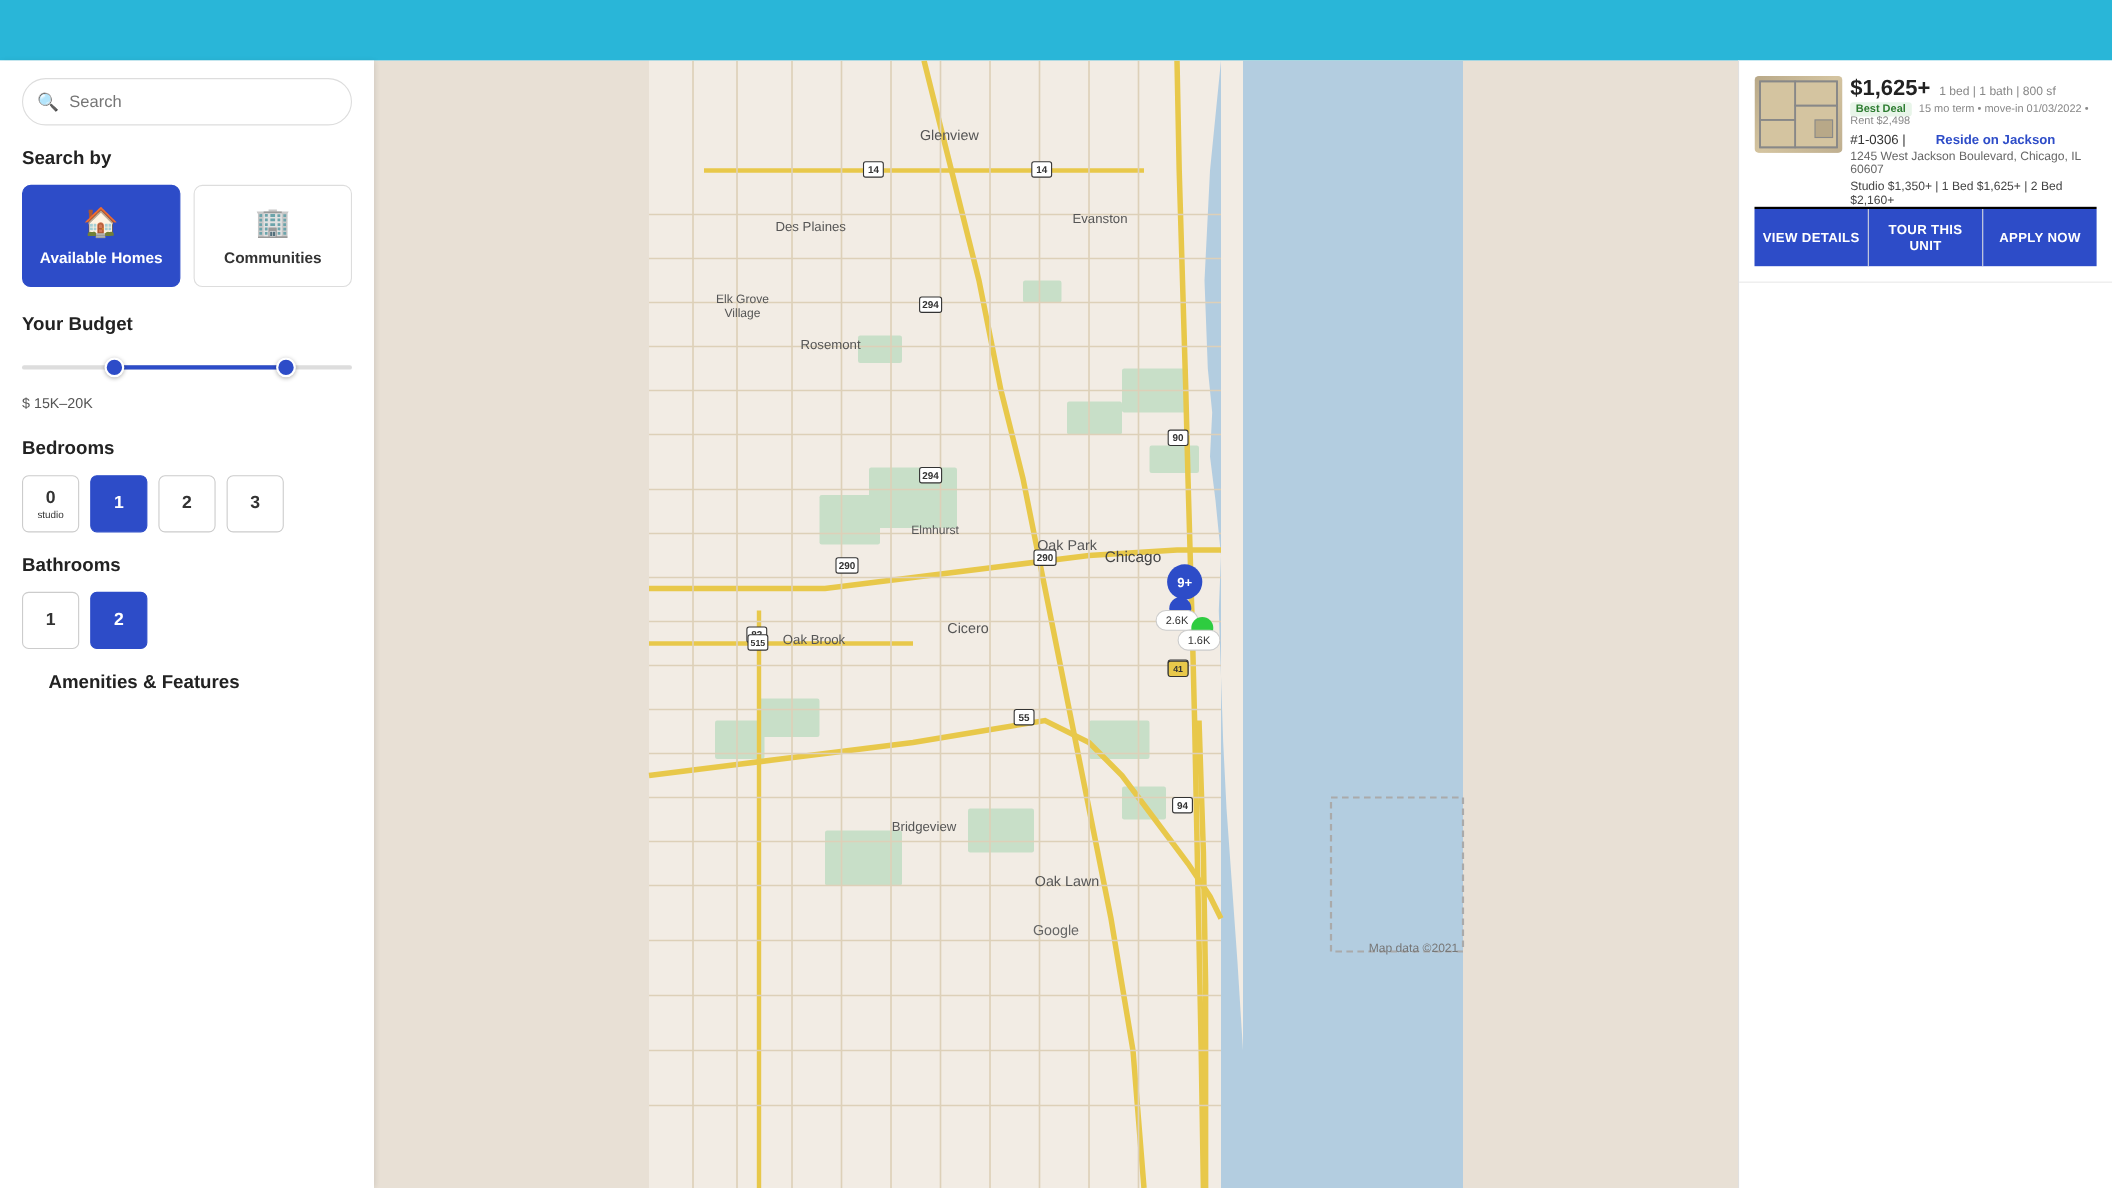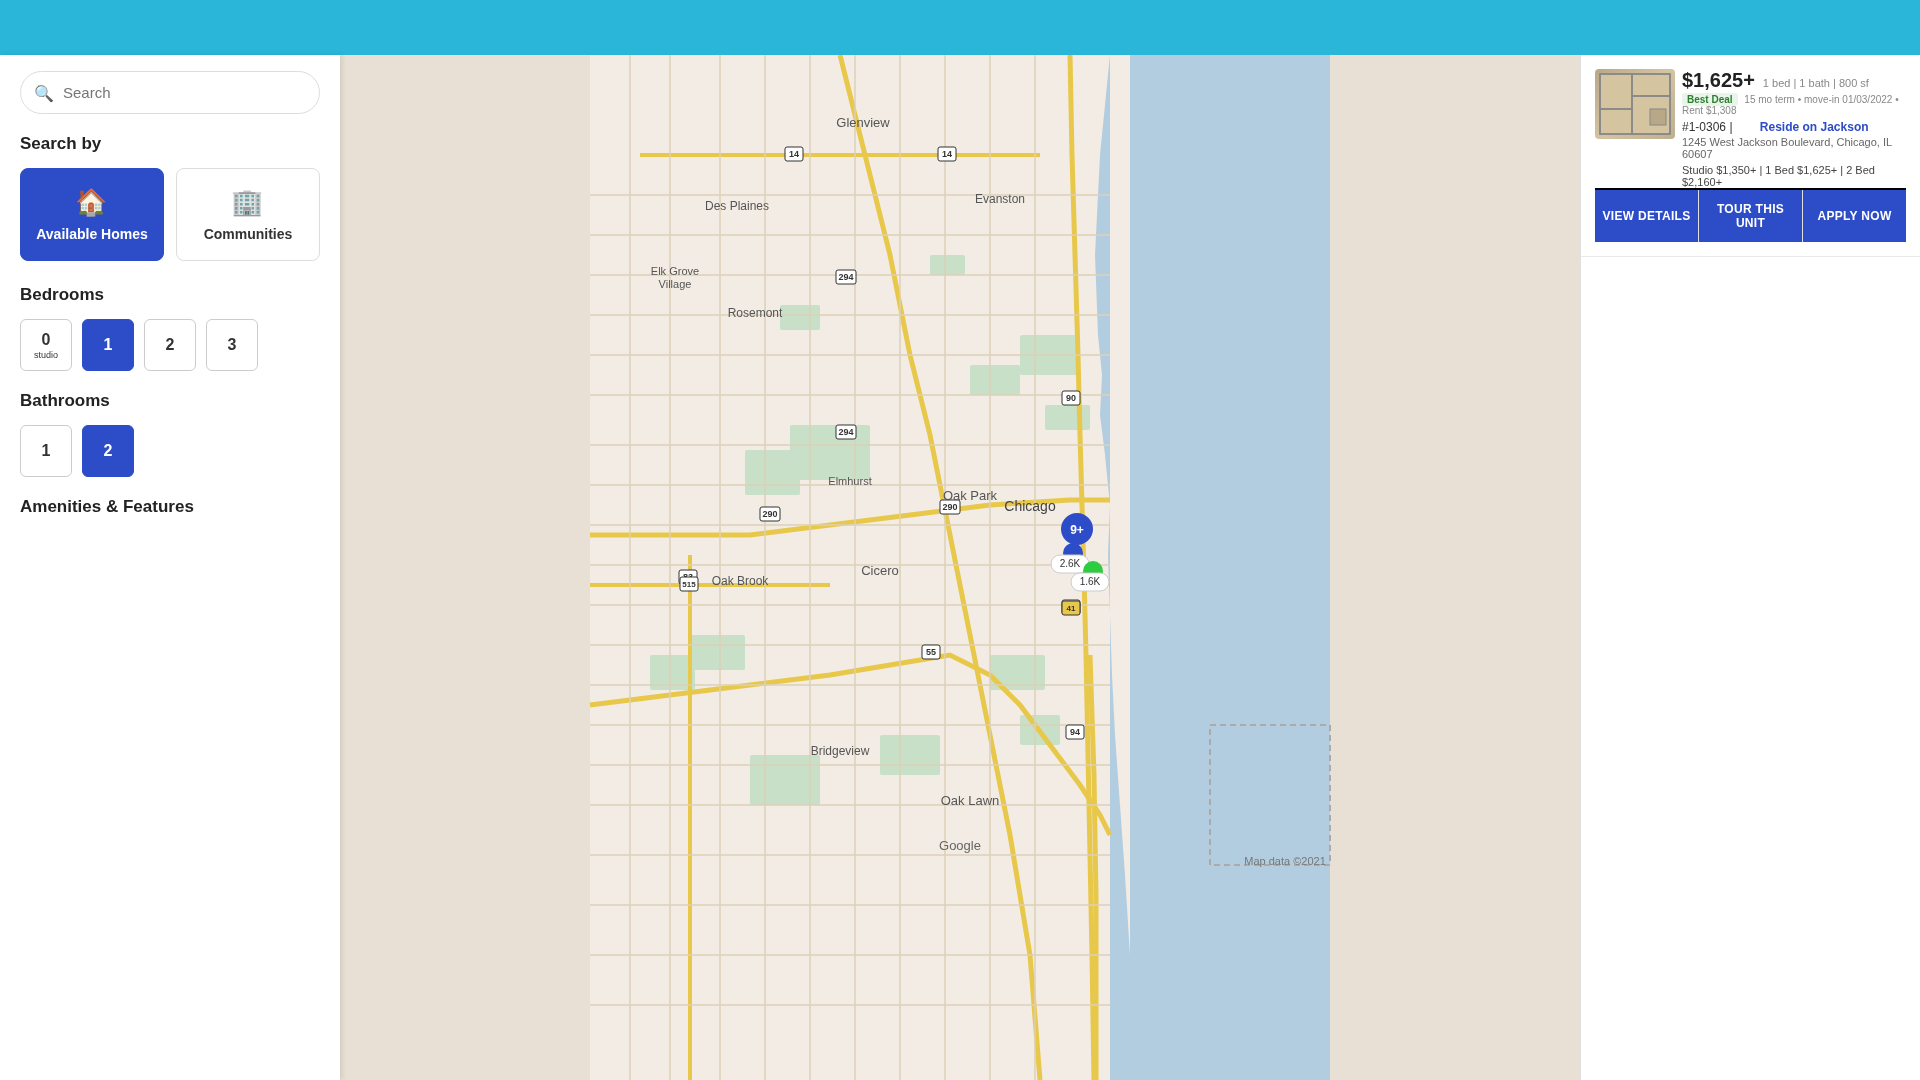--- a/index.html
+++ b/index.html
@@ -165,20 +165,21 @@
     }
     .opt-btn .sub-label {
       font-size: 9px;
       font-weight: 400;
       margin-top: 1px;
     }
 
     
     .amenities-section {
       margin-top: 10px;
+      margin-left: 24px;
     }
 
     
     .map-area {
       flex: 1;
       position: relative;
       overflow: hidden;
     }
 
     
@@ -326,20 +327,30 @@
       <div class="search-by-card active">
         <span class="card-icon">🏠</span>
         <span>Available Homes</span>
       </div>
       <div class="search-by-card">
         <span class="card-icon">🏢</span>
         <span>Communities</span>
       </div>
     </div>
 
+    <div class="budget-section">
+      <div class="section-label">Your Budget</div>
+      <div class="slider-container">
+        <div class="slider-track"></div>
+        <div class="slider-fill"></div>
+        <div class="slider-thumb thumb-left"></div>
+        <div class="slider-thumb thumb-right"></div>
+      </div>
+      <div class="budget-range-label">$ 15K–20K</div>
+    </div>
 
     <div class="beds-baths-section">
       <div class="section-label">Bedrooms</div>
       <div class="option-buttons">
         <button class="opt-btn">
           <span>0</span>
           <span class="sub-label">studio</span>
         </button>
         <button class="opt-btn active">
           <span>1</span>
@@ -541,21 +552,21 @@
           <div style="display:flex; align-items:baseline; gap:4px;">
             <span class="price-main">$1,625+</span>
             <span class="price-details">1 bed | 1 bath | 800 sf</span>
           </div>
           <div class="best-deal-row">
             <span class="best-deal-tag">Best Deal</span>
             <span>15 mo term</span>
             <span> • </span>
             <span>move-in 01/03/2022</span>
             <span> • </span>
-            <span>Rent $1,308</span>
+            <span>Rent $2,498</span>
           </div>
           <div class="unit-id">
             <span>#1-0306</span>
             <span> | </span>
             <a href="#">Reside on Jackson</a>
           </div>
           <div class="unit-address">1245 West Jackson Boulevard, Chicago, IL 60607</div>
           <div class="pricing-row">
             <span>Studio $1,350+</span>
             <span>  |  </span>

